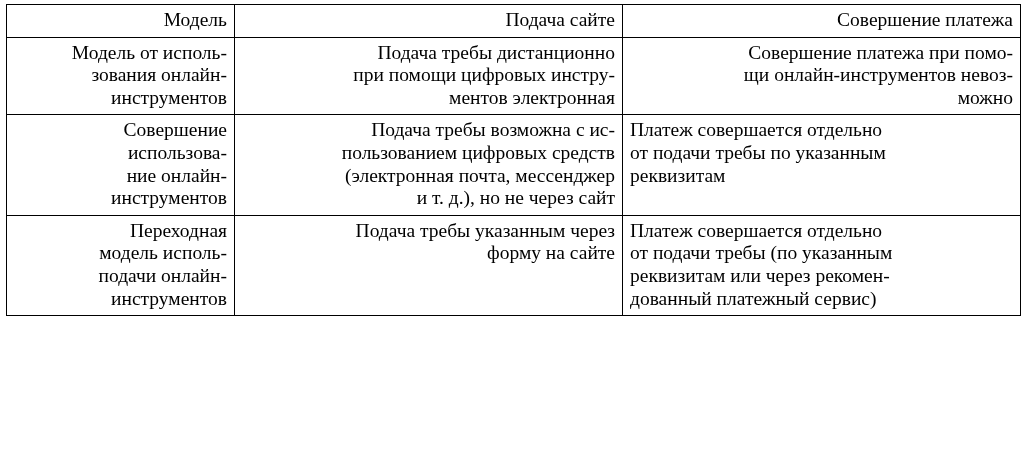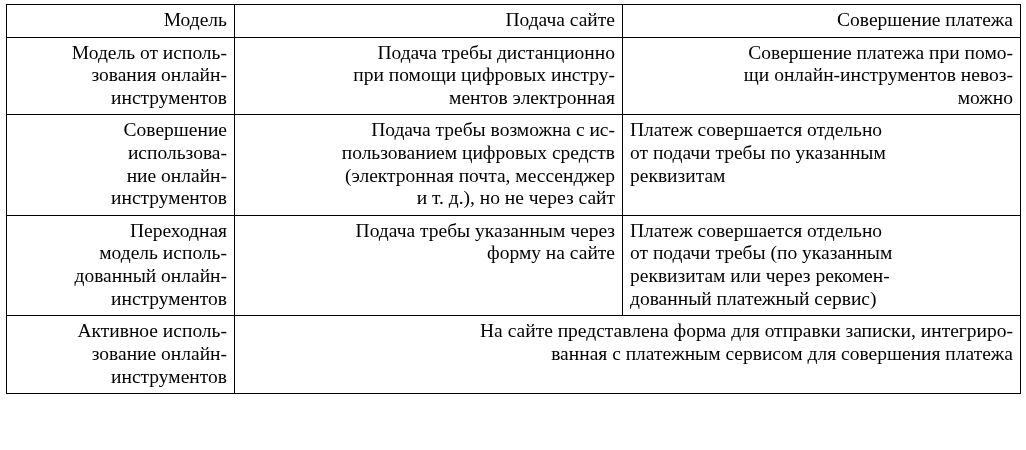--- a/index.html
+++ b/index.html
@@ -109,41 +109,30 @@
           <span class="cell-text">Платеж совершается отдельно
 от подачи требы по указанным
 реквизитам</span>
         </td>
       </tr>
 
       <tr>
         <td>
           <span class="cell-text">Переходная
 модель исполь-
-дованный онлайн-
+подачи онлайн-
 инструментов</span>
         </td>
         <td>
           <span class="cell-text">Подача требы указанным через
 форму на сайте</span>
         </td>
         <td class="just">
           <span class="cell-text">Платеж совершается отдельно
 от подачи требы (по указанным
 реквизитам или через рекомен-
 дованный платежный сервис)</span>
         </td>
       </tr>
 
-      <tr>
-        <td>
-          <span class="cell-text">Активное исполь-
-зование онлайн-
-инструментов</span>
-        </td>
-        <td colspan="2">
-          <span class="cell-text">На сайте представлена форма для отправки записки, интегриро-
-ванная с платежным сервисом для совершения платежа</span>
-        </td>
-      </tr>
     </tbody>
   </table>
 </div>
 
 </body></html>

